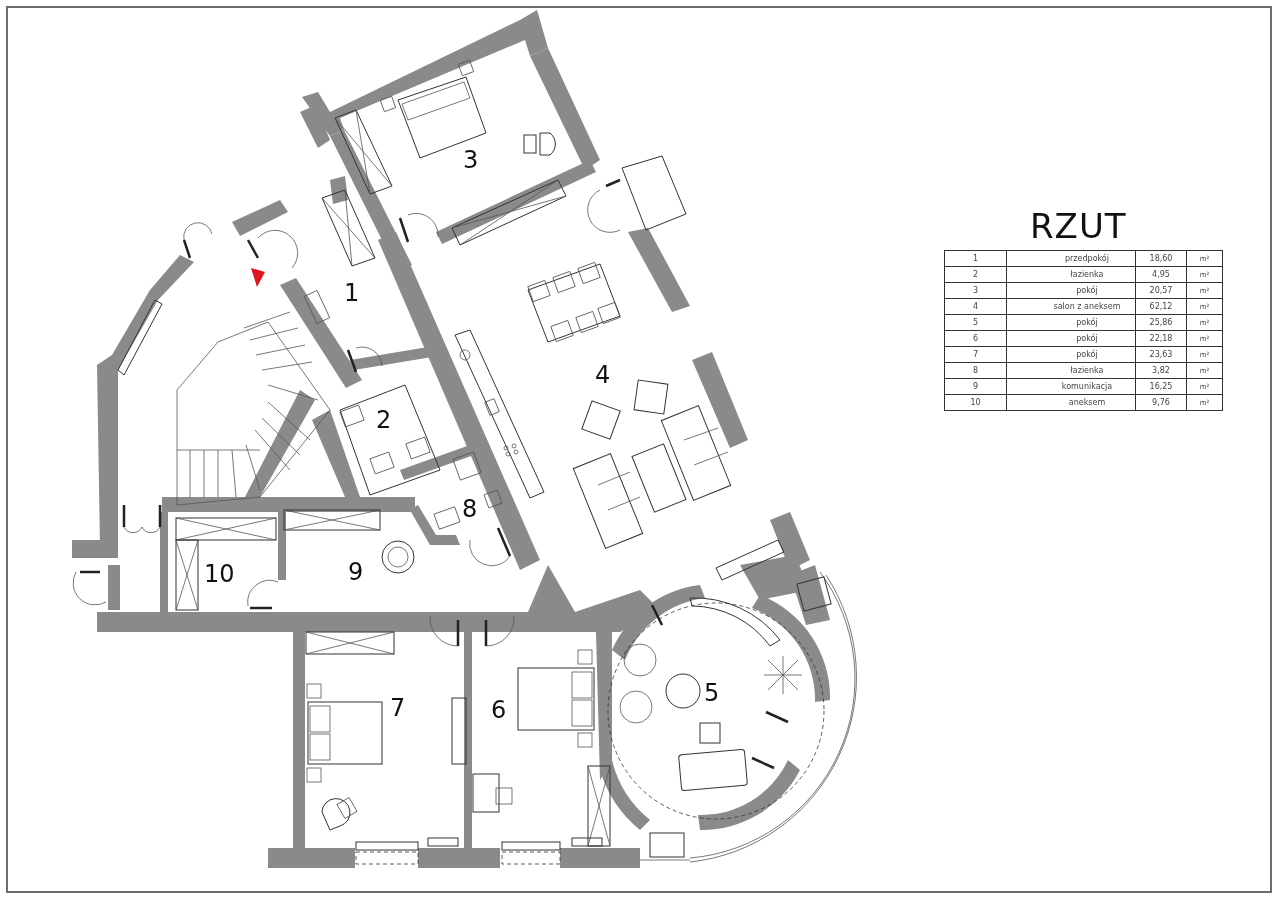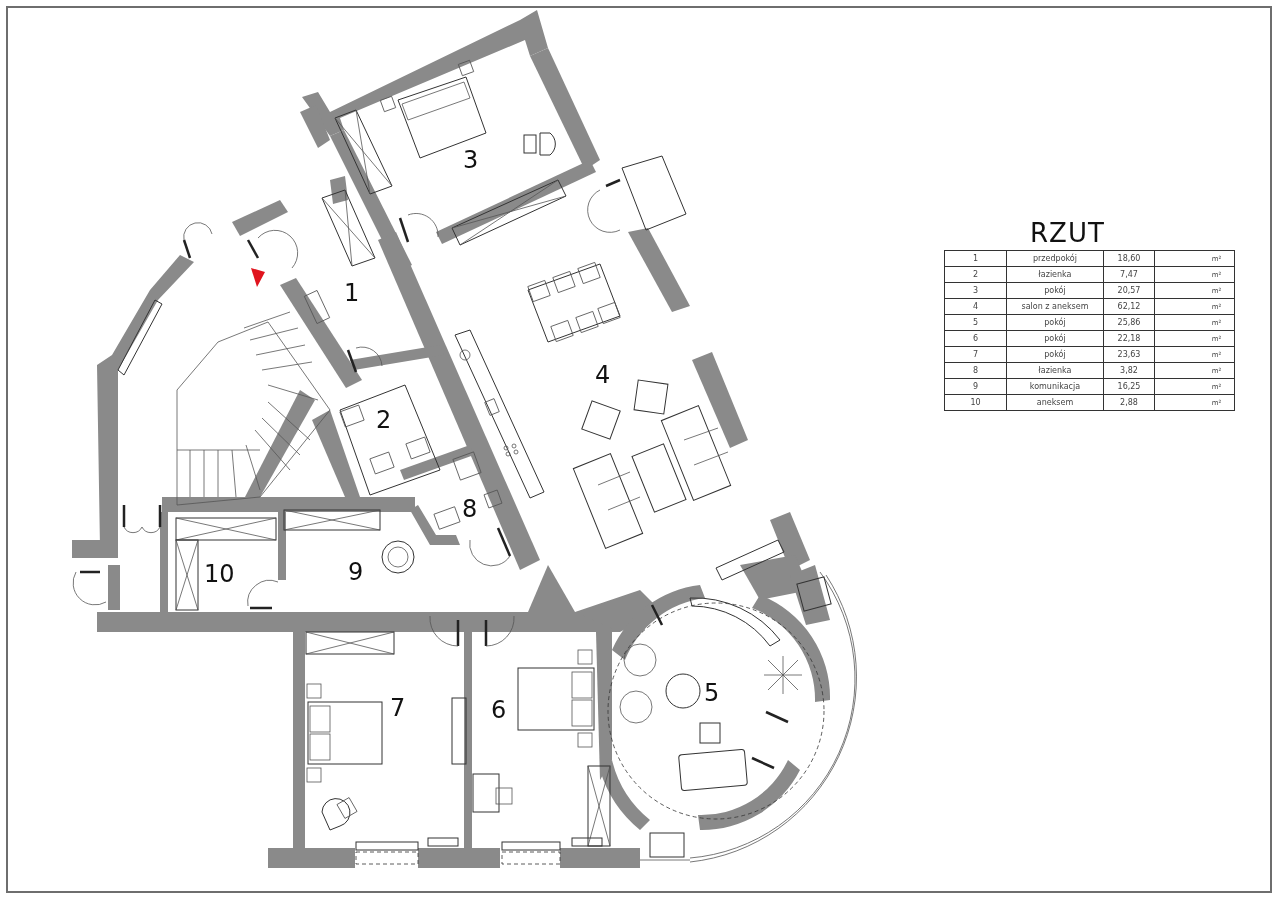--- a/index.html
+++ b/index.html
@@ -5,27 +5,27 @@
   html, body { margin: 0; padding: 0; background: #ffffff; }
   body { width: 1280px; height: 901px; position: relative; overflow: hidden; font-family: "DejaVu Sans", sans-serif; }
   .frame { position: absolute; left: 6px; top: 6px; width: 1266px; height: 887px; border-left: 2px solid #6e6e6e; border-top: 2px solid #6e6e6e; border-right: 2px solid #6e6e6e; border-bottom: 2px solid #6e6e6e; box-sizing: border-box; }
   #plan { position: absolute; left: 0; top: 0; width: 1280px; height: 901px; }
   .wall { fill: #8a8a8a; }
   .line { fill: none; stroke: #333; stroke-width: 1; }
   .thin { fill: none; stroke: #555; stroke-width: 0.8; }
   .dash { fill: none; stroke: #333; stroke-width: 0.8; stroke-dasharray: 4 3; }
   .door { fill: none; stroke: #222; stroke-width: 2.5; }
   .room-num { font-family: "DejaVu Sans", sans-serif; font-size: 24px; fill: #111; }
-  .title { position: absolute; left: 1030px; top: 218px; width: 140px; text-align: left; font-family: "DejaVu Sans", sans-serif; font-size: 26px; color: #111; letter-spacing: 1px; }
+  .title { position: absolute; left: 1030px; top: 206px; width: 140px; text-align: left; font-family: "DejaVu Sans", sans-serif; font-size: 34px; color: #111; letter-spacing: 1px; }
   table.legend { position: absolute; left: 944px; top: 250px; border-collapse: collapse; font-family: "DejaVu Sans", sans-serif; font-size: 8px; color: #444; }
   table.legend td { border: 1px solid #333; height: 15px; padding: 0; text-align: center; }
   table.legend td.c1 { width: 61px; }
-  table.legend td.c2 { width: 96px; }
+  table.legend td.c2 { width: 96px; padding-left: 32px; }
   table.legend td.c3 { width: 50px; }
-  table.legend td.c4 { width: 35px; font-size: 7px; padding-left: 44px; }
+  table.legend td.c4 { width: 35px; font-size: 7px; }
 </style>
 </head>
 <body>
 
 <div class="frame"></div>
 
 <svg id="plan" viewBox="0 0 1280 901" xmlns="http://www.w3.org/2000/svg">
 
   <g>
 
@@ -278,21 +278,21 @@
   <tbody id="legend-body">
       <tr>
         <td class="c1">1</td>
         <td class="c2">przedpokój</td>
         <td class="c3">18,60</td>
         <td class="c4">m²</td>
       </tr>
       <tr>
         <td class="c1">2</td>
         <td class="c2">łazienka</td>
-        <td class="c3">7,47</td>
+        <td class="c3">4,95</td>
         <td class="c4">m²</td>
       </tr>
       <tr>
         <td class="c1">3</td>
         <td class="c2">pokój</td>
         <td class="c3">20,57</td>
         <td class="c4">m²</td>
       </tr>
       <tr>
         <td class="c1">4</td>
@@ -326,17 +326,17 @@
       </tr>
       <tr>
         <td class="c1">9</td>
         <td class="c2">komunikacja</td>
         <td class="c3">16,25</td>
         <td class="c4">m²</td>
       </tr>
       <tr>
         <td class="c1">10</td>
         <td class="c2">aneksem</td>
-        <td class="c3">2,88</td>
+        <td class="c3">9,76</td>
         <td class="c4">m²</td>
       </tr>
     </tbody>
 </table>
 
 </body></html>

